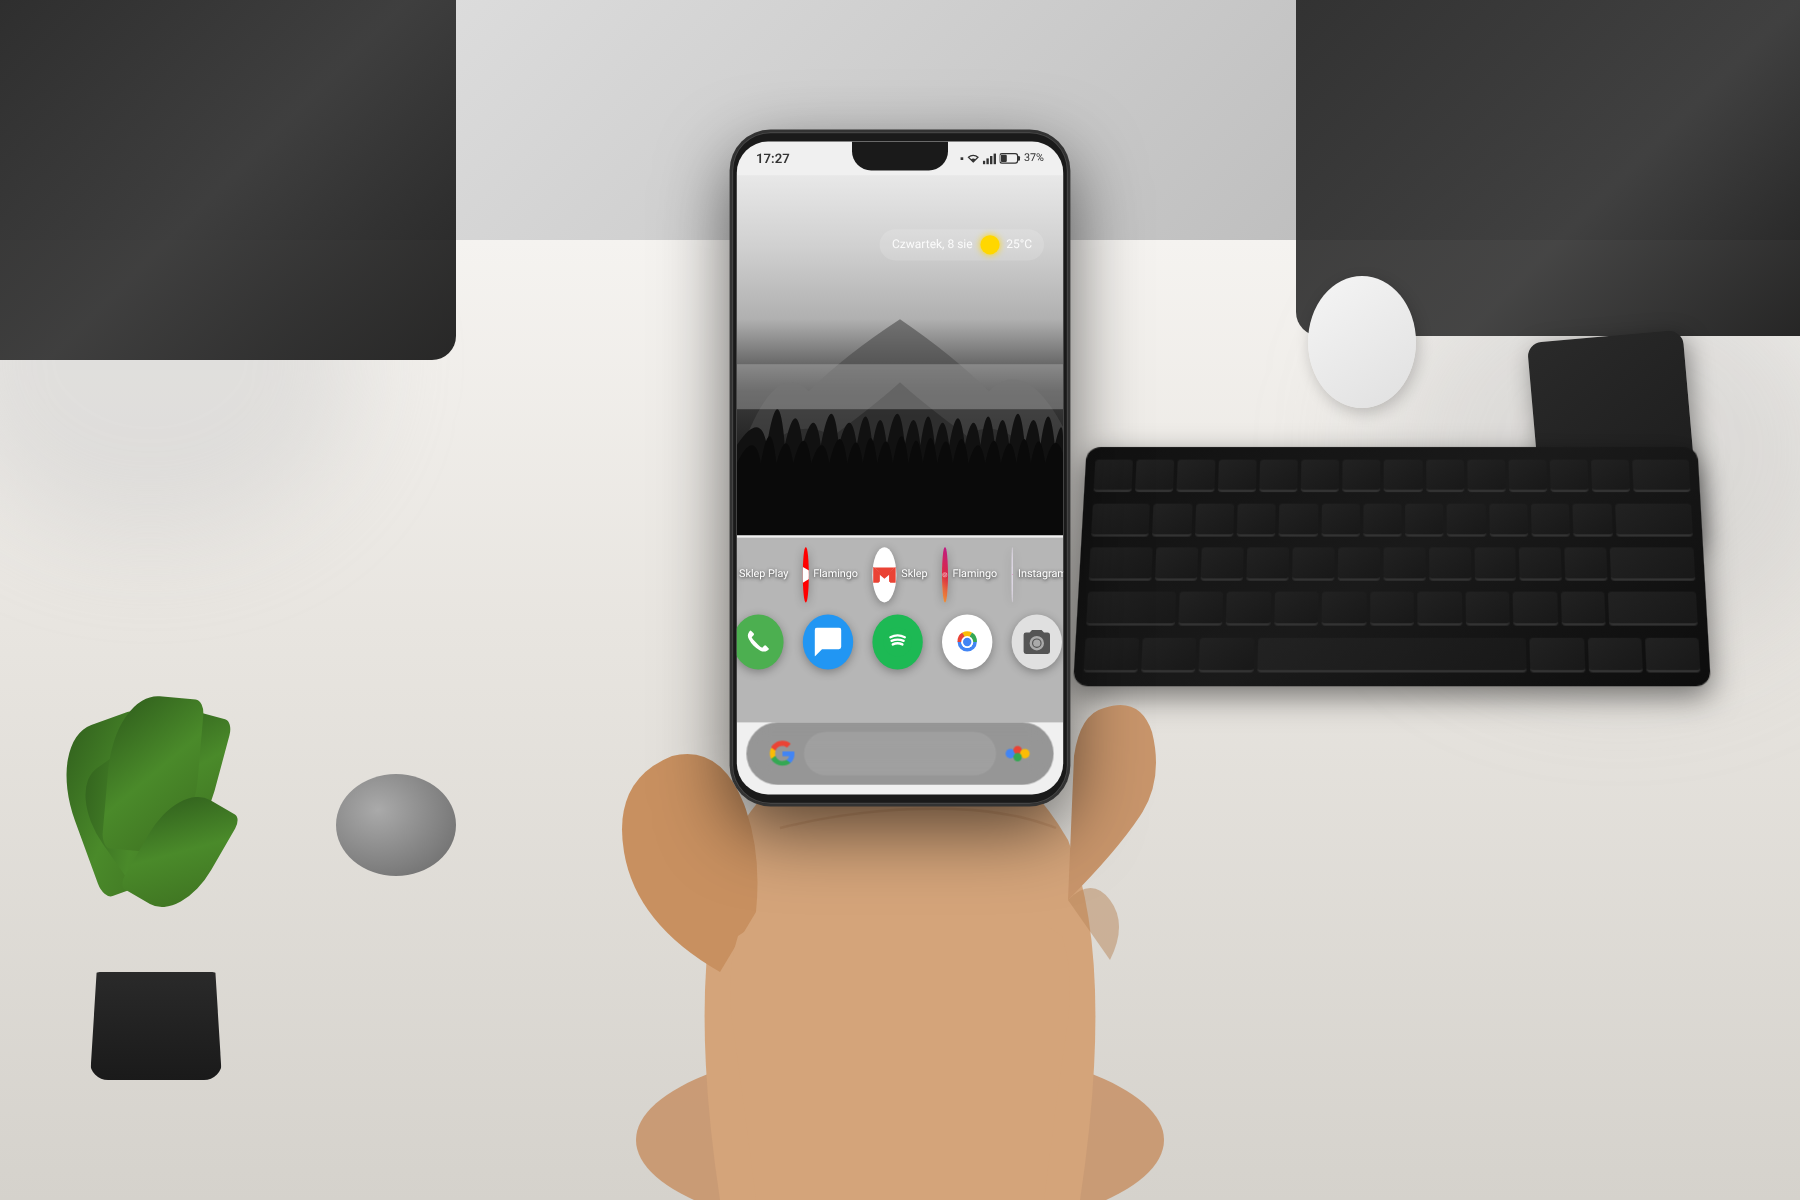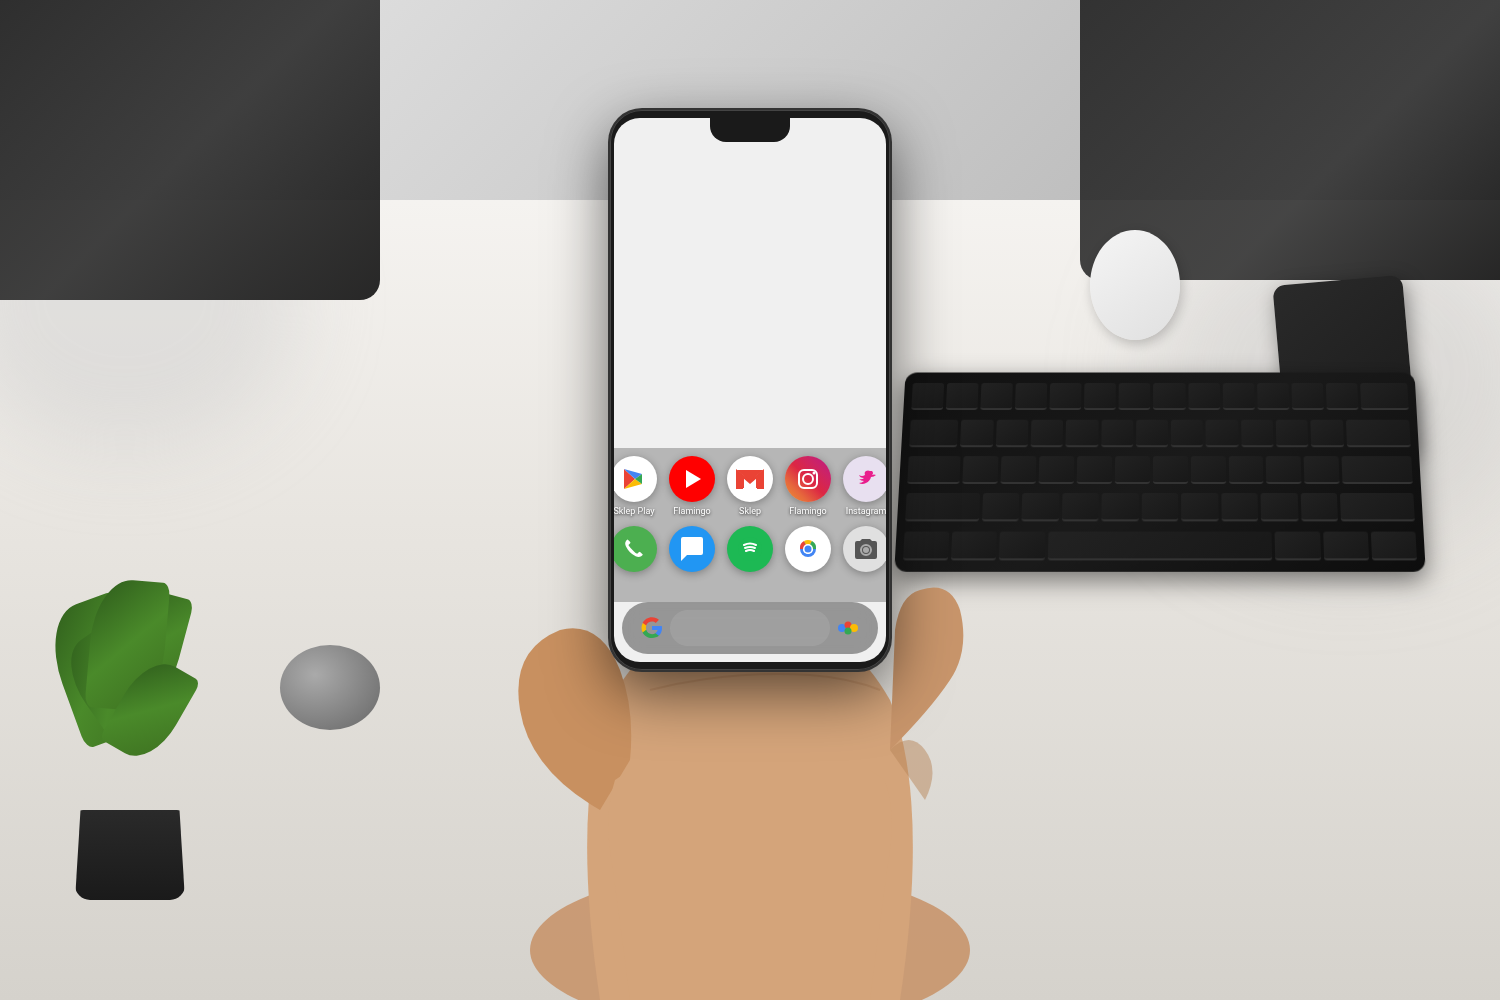--- a/index.html
+++ b/index.html
@@ -304,21 +304,21 @@
     
     .app-row {
       display: flex;
       justify-content: center;
       gap: 12px;
       width: 100%;
     }
 
     .app-item {
       display: flex;
-      flex-direction: column;
+      flex-direction: row;
       align-items: center;
       gap: 4px;
       width: 46px;
       cursor: pointer;
     }
 
     .app-icon {
       width: 46px;
       height: 46px;
       border-radius: 50%;
@@ -591,21 +591,70 @@
     <path d="M 180 950 Q 170 870 160 800 Q 155 760 165 730 L 180 720 L 420 720 L 435 730 Q 445 760 440 800 Q 430 870 420 950 Z" fill="#d4a47a"></path>
   </svg>
 
   <div class="phone-wrapper">
     <div class="phone-body">
 
       <div class="phone-screen">
 
         <div class="phone-notch"></div>
 
-
+        <div class="status-bar">
+          <span class="status-time">17:27</span>
+          <div style="display:flex;align-items:center;gap:2px;">
+
+            <span style="font-size:9px;color:#333;">▪</span>
+
+            <svg width="12" height="10" viewBox="0 0 12 10">
+              <path d="M6 8 L8 6 A3 3 0 0 0 4 6 Z" fill="#333"></path>
+              <path d="M6 8 L10 4 A6 6 0 0 0 2 4 Z" fill="none" stroke="#333" stroke-width="1"></path>
+            </svg>
+
+            <svg width="12" height="10" viewBox="0 0 12 10">
+              <rect x="0" y="7" width="2" height="3" fill="#333"></rect>
+              <rect x="3" y="5" width="2" height="5" fill="#333"></rect>
+              <rect x="6" y="3" width="2" height="7" fill="#333"></rect>
+              <rect x="9" y="1" width="2" height="9" fill="#333"></rect>
+            </svg>
+
+            <svg width="18" height="10" viewBox="0 0 18 10">
+              <rect x="0" y="1" width="15" height="8" rx="2" fill="none" stroke="#333" stroke-width="1"></rect>
+              <rect x="15" y="3" width="2" height="4" rx="1" fill="#333"></rect>
+              <rect x="1" y="2" width="5" height="6" rx="1" fill="#333"></rect>
+            </svg>
+            <span style="font-size:9px;color:#333;">37%</span>
+          </div>
+        </div>
+
+        <div class="wallpaper-area">
+
+          <div class="weather-widget">
+            <span class="weather-text">Czwartek, 8 sie</span>
+            <div class="weather-sun"></div>
+            <span class="weather-temp">25°C</span>
+          </div>
+
+          <div class="tree-layer">
+            <svg viewBox="0 0 272 200" width="100%" height="100%" preserveAspectRatio="none">
+
+              <path d="M0 160 Q30 100 60 120 Q90 100 136 80 Q180 100 210 120 Q240 100 272 140 L272 200 L0 200 Z" fill="#4a4a4a" opacity="0.6"></path>
+
+              <path d="M0 170 Q40 130 80 145 Q120 125 136 115 Q152 125 192 145 Q220 130 272 170 L272 200 L0 200 Z" fill="#2a2a2a" opacity="0.8"></path>
+
+              <rect x="0" y="105" width="272" height="25" fill="rgba(200,200,200,0.35)"></rect>
+
+              <path d="M0 200 L0 150 Q20 130 25 150 Q35 110 40 150 Q50 120 55 150 Q65 125 70 150 Q80 115 85 150 Q95 125 100 150 Q108 118 113 150 Q120 122 125 150 Q135 115 140 150 Q148 122 153 150 Q160 118 165 150 Q172 125 177 150 Q185 120 190 150 Q198 125 203 150 Q210 118 215 150 Q222 122 227 150 Q235 115 240 150 Q248 122 253 150 Q260 118 265 150 Q272 130 272 150 L272 200 Z" fill="#111"></path>
+
+              <path d="M0 200 L0 160 Q15 140 20 160 Q28 130 33 160 Q42 138 47 160 Q57 135 62 160 Q72 140 77 160 Q87 133 92 160 Q100 137 105 160 Q112 132 117 160 Q125 136 130 160 Q138 130 143 160 Q150 135 155 160 Q162 132 167 160 Q175 136 180 160 Q188 133 193 160 Q202 140 207 160 Q215 135 220 160 Q228 138 233 160 Q240 133 245 160 Q252 136 257 160 Q265 140 272 155 L272 200 Z" fill="#0a0a0a"></path>
+            </svg>
+          </div>
+        </div>
 
         <div class="apps-area">
 
           <div class="app-row">
 
             <div class="app-item">
               <div class="app-icon icon-play-store">
                 <svg width="28" height="28" viewBox="0 0 28 28">
                   <path d="M4 4 L4 24 L15 14 Z" fill="#EA4335"></path>
                   <path d="M15 14 L4 24 L22 19 Z" fill="#FBBC05"></path>

